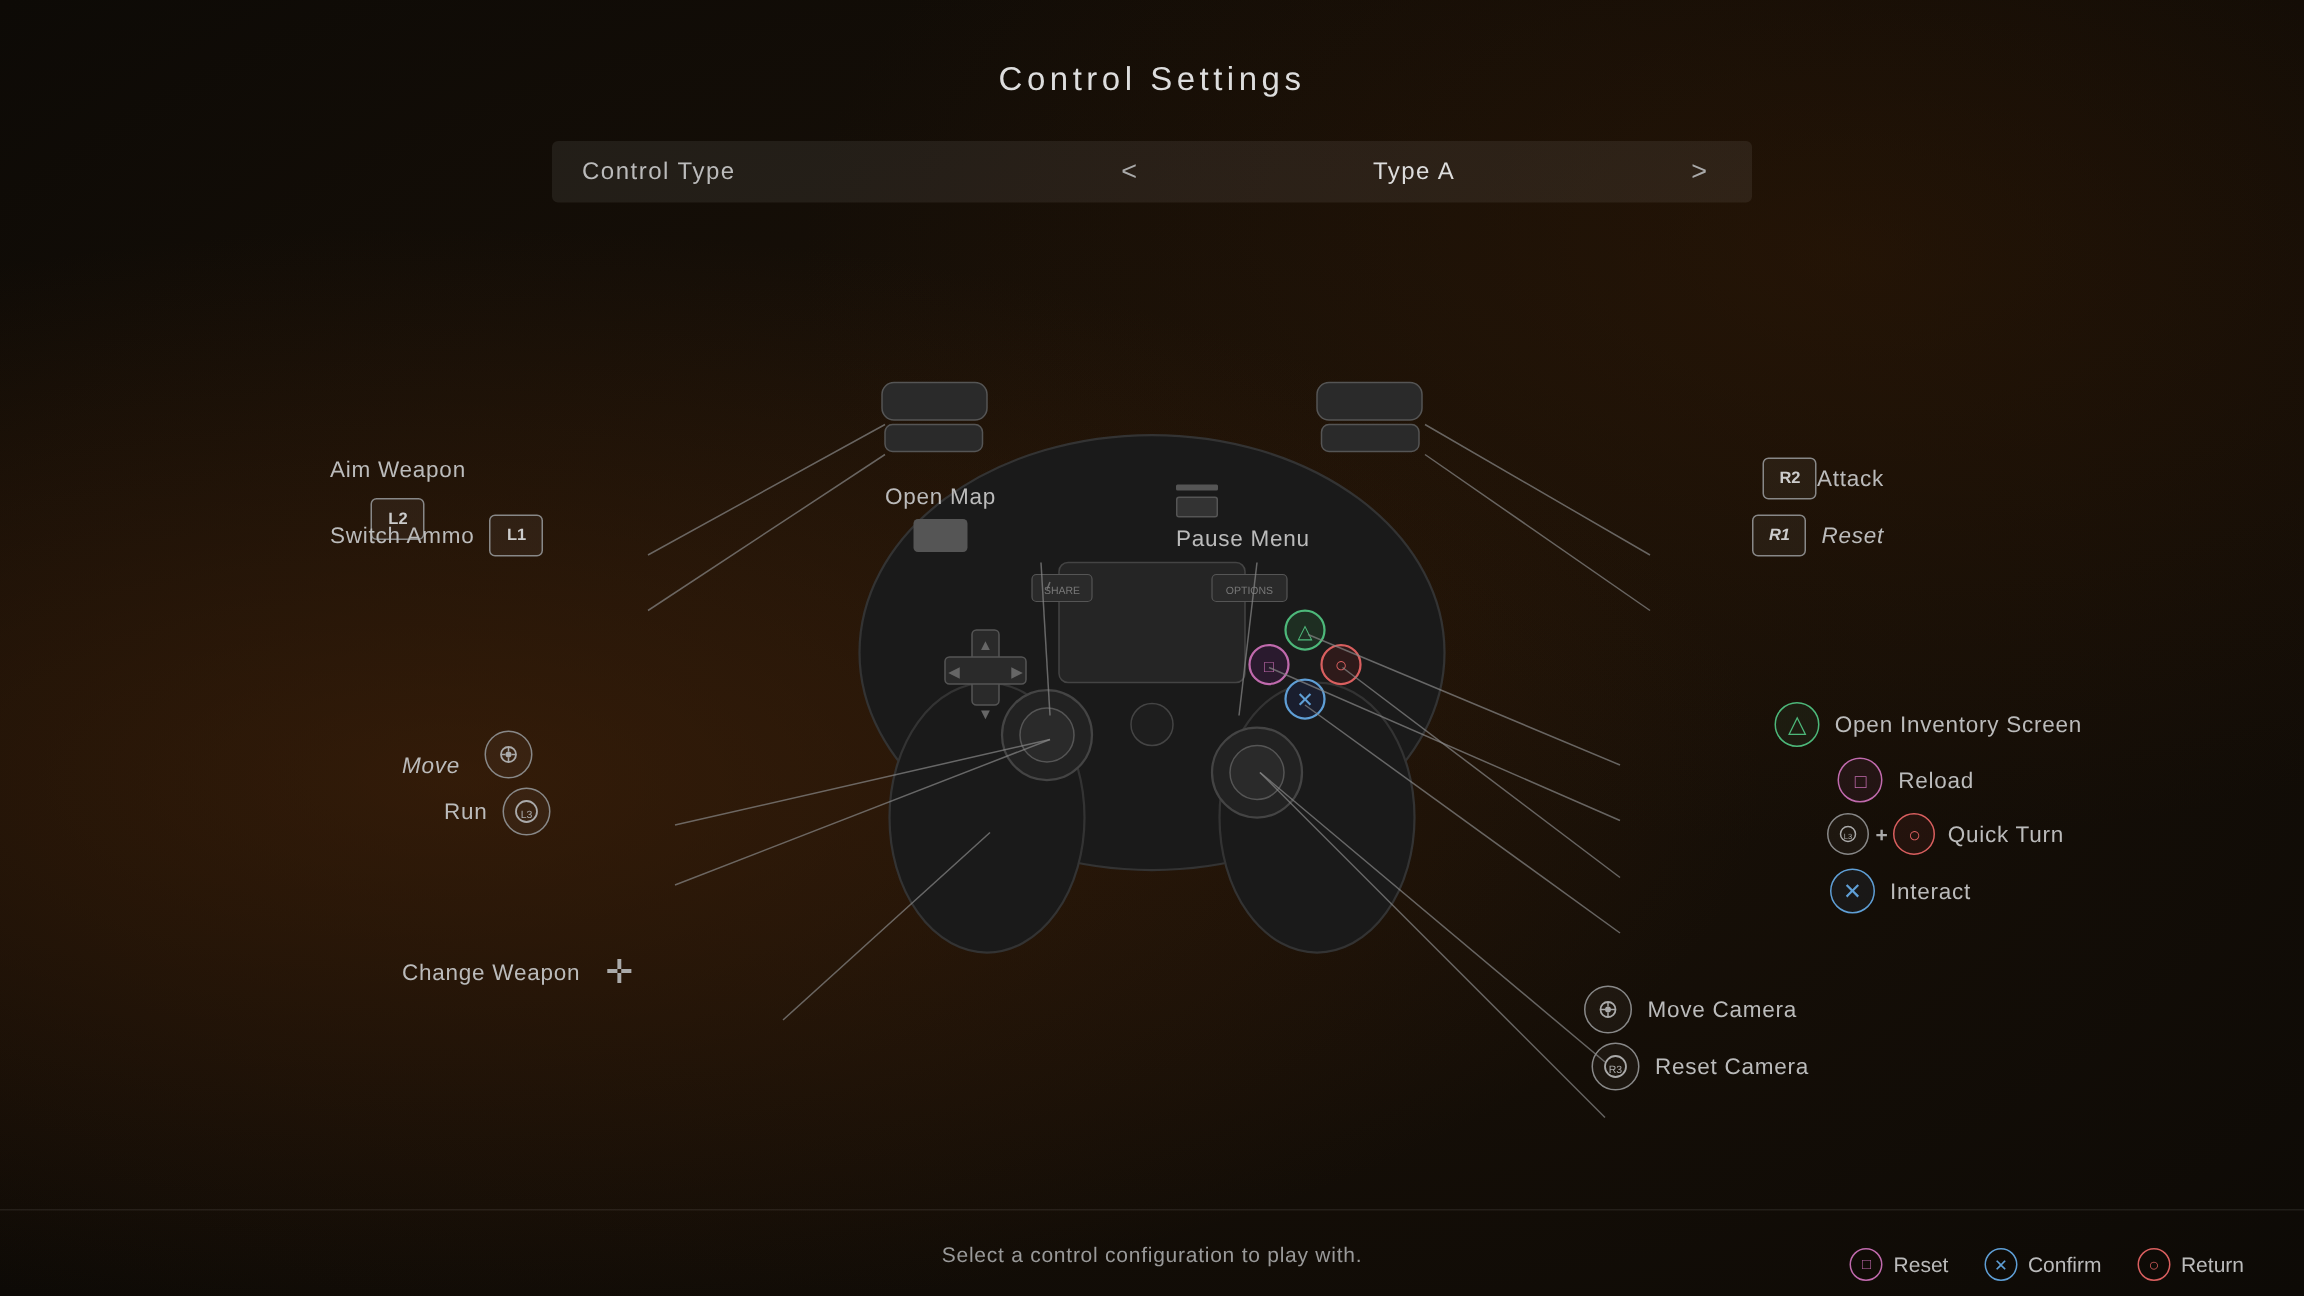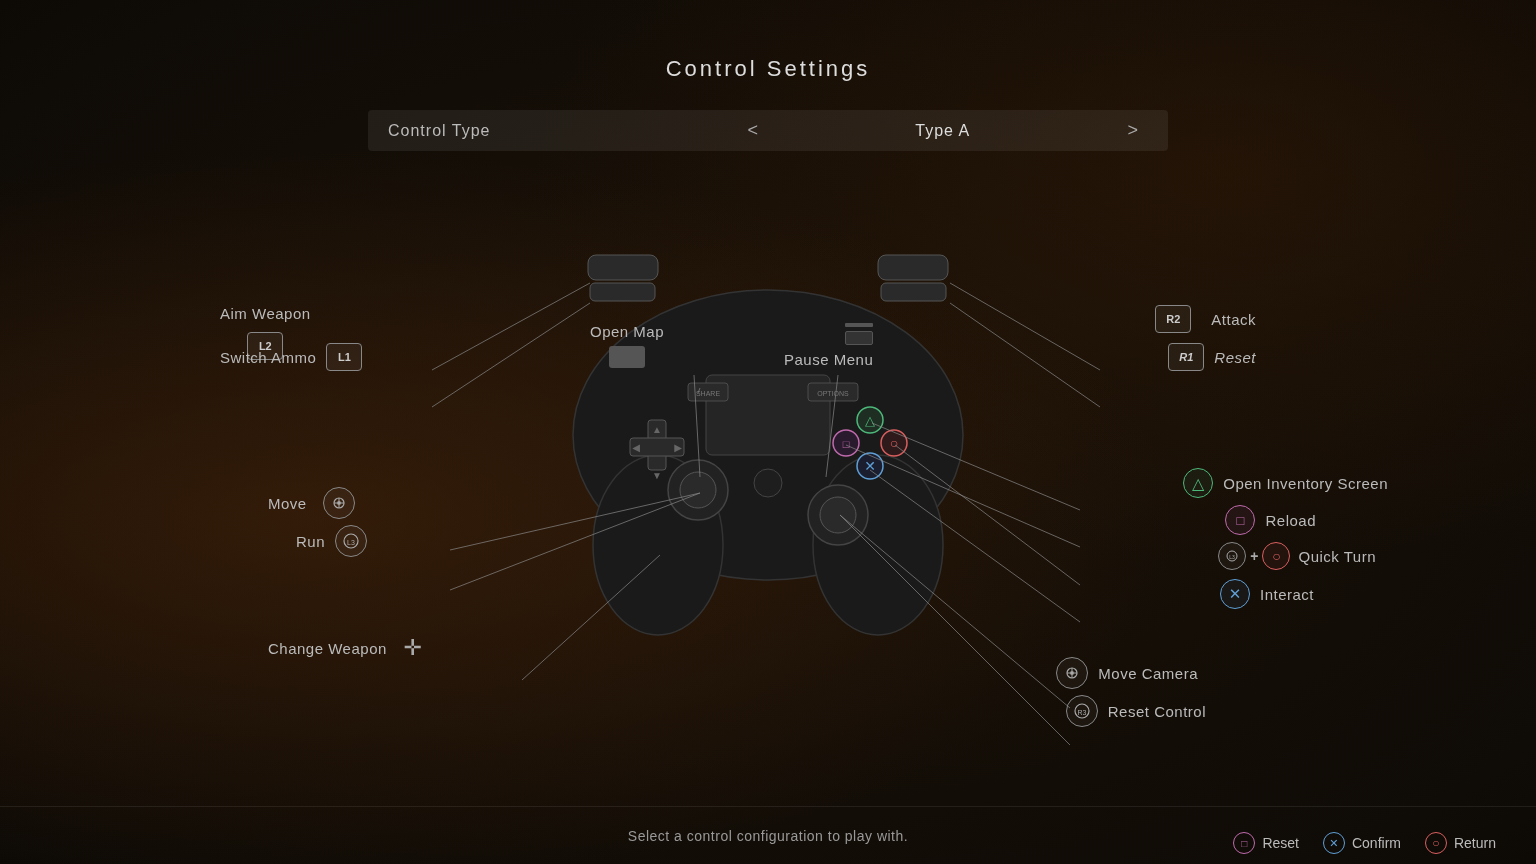--- a/index.html
+++ b/index.html
@@ -26,21 +26,21 @@
     .content {
       position: relative;
       z-index: 1;
       width: 1536px;
       height: 864px;
     }
 
     
     .page-title {
       text-align: center;
-      padding-top: 56px;
+      padding-top: 40px;
       font-size: 22px;
       font-weight: 300;
       letter-spacing: 3px;
       color: #ddd;
     }
 
     
     .control-type-row {
       display: flex;
       align-items: center;
@@ -255,21 +255,21 @@
         </div>
     </div>
 
     <div style="position:absolute;left:220px;top:168px;display:flex;align-items:center;gap:10px;">
       <span class="control-label">Switch Ammo</span>
       <div class="btn-icon">
           <span>L1</span>
         </div>
     </div>
 
-    <div style="position:absolute;left:268px;top:312px;display:flex;align-items:center;gap:16px;">
+    <div style="position:absolute;left:268px;top:312px;display:flex;align-items:flex-end;gap:16px;font-style:italic;">
       <span class="control-label">Move</span>
       <div style="width:32px;height:32px;border-radius:50%;border:1.5px solid #888;display:flex;align-items:center;justify-content:center;background:rgba(255,255,255,0.04);">
         <svg width="14" height="14" viewBox="0 0 14 14">
             <circle cx="7" cy="7" r="5" fill="none" stroke="#aaa" stroke-width="1.2"></circle>
             <line x1="7" y1="2" x2="7" y2="5" stroke="#aaa" stroke-width="1"></line>
             <line x1="7" y1="9" x2="7" y2="12" stroke="#aaa" stroke-width="1"></line>
             <line x1="2" y1="7" x2="5" y2="7" stroke="#aaa" stroke-width="1"></line>
             <line x1="9" y1="7" x2="12" y2="7" stroke="#aaa" stroke-width="1"></line>
             <circle cx="7" cy="7" r="2" fill="#aaa"></circle>
           </svg>
@@ -289,29 +289,29 @@
     <div style="position:absolute;left:268px;top:460px;display:flex;align-items:center;gap:10px;">
       <span class="control-label">Change Weapon</span>
       <div style="font-size:22px;color:#aaa;width:32px;text-align:center;">✛</div>
     </div>
 
     <div style="position:absolute;left:590px;top:148px;display:flex;flex-direction:column;align-items:center;gap:6px;">
       <span class="control-label">Open Map</span>
       <div style="width:36px;height:22px;background:#555;border-radius:3px;"></div>
     </div>
 
-    <div style="position:absolute;left:784px;top:148px;display:flex;flex-direction:column;align-items:flex-end;gap:6px;">
+    <div style="position:absolute;left:784px;top:148px;display:flex;flex-direction:column;align-items:flex-start;gap:6px;">
       <div style="display:flex;flex-direction:column;align-items:center;gap:2px;">
         <div style="width:28px;height:4px;background:#555;border-radius:1px;margin-bottom:2px;"></div>
         <div style="width:28px;height:14px;background:#333;border:1px solid #555;border-radius:2px;"></div>
       </div>
       <span class="control-label">Pause Menu</span>
     </div>
 
-    <div style="position:absolute;right:280px;top:130px;display:flex;align-items:center;gap:20px;">
+    <div style="position:absolute;right:280px;top:130px;display:flex;align-items:center;gap:0;">
       <div class="btn-icon">
           <span>R2</span>
         </div>
       <span class="control-label">Attack</span>
     </div>
 
     <div style="position:absolute;right:280px;top:168px;display:flex;align-items:center;gap:10px;font-style:italic;">
       <div class="btn-icon">
           <span>R1</span>
         </div>
@@ -369,21 +369,21 @@
       <span class="control-label">Move Camera</span>
     </div>
 
     <div style="position:absolute;right:330px;top:520px;display:flex;align-items:center;gap:10px;">
       <div style="width:32px;height:32px;border-radius:50%;border:1.5px solid #888;display:flex;align-items:center;justify-content:center;background:rgba(255,255,255,0.04);">
         <svg width="18" height="18" viewBox="0 0 18 18">
             <circle cx="9" cy="9" r="7" fill="none" stroke="#aaa" stroke-width="1.2"></circle>
             <text x="9" y="13" text-anchor="middle" font-size="7" fill="#aaa" font-family="Arial">R3</text>
           </svg>
       </div>
-      <span class="control-label">Reset Control</span>
+      <span class="control-label">Reset Camera</span>
     </div>
 
   </div>
 
   <div class="bottom-bar">
     <span>Select a control configuration to play with.</span>
   </div>
 
   <div class="footer-actions">
     <div class="footer-btn">

